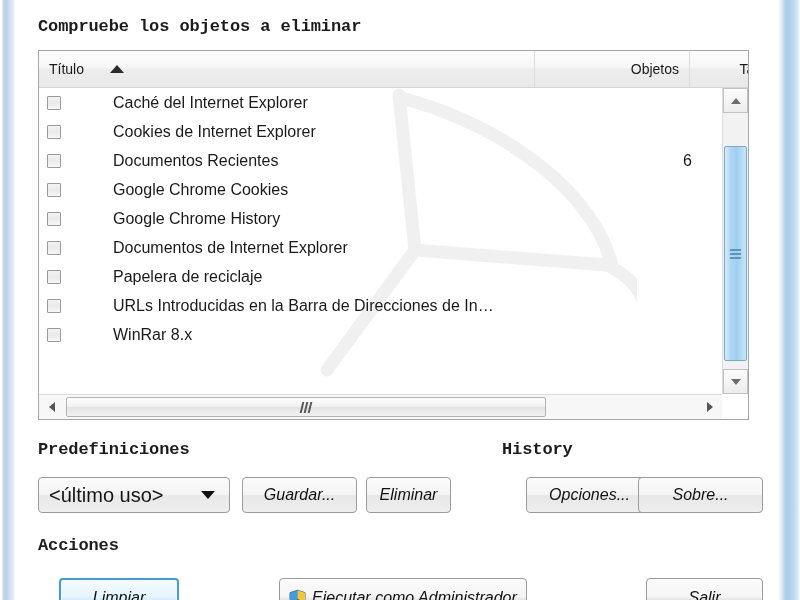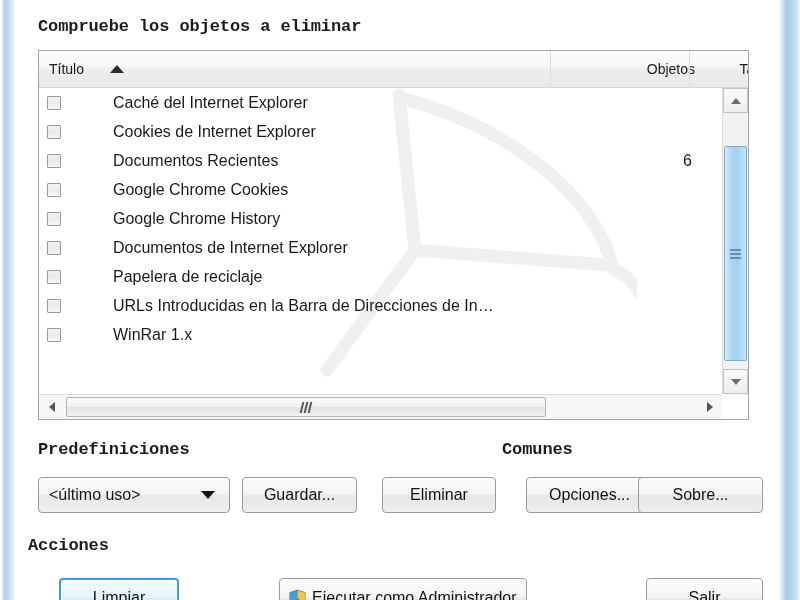--- a/index.html
+++ b/index.html
@@ -65,21 +65,21 @@
   }
   .lv-col {
     position: absolute;
     top: 0; height: 36px;
     display: flex; align-items: center;
     font-size: 14px;
     color: #1a1a1a;
     padding: 0 10px;
   }
   .lv-col.c-title { left: 0; width: 495px; justify-content: flex-start; }
-  .lv-col.c-objects { left: 495px; width: 155px; justify-content: flex-end; border-left: 1px solid #dcdcdc; margin-left: 16px; }
+  .lv-col.c-objects { left: 495px; width: 155px; justify-content: flex-end; border-left: 1px solid #dcdcdc; }
   .lv-col.c-size { left: 650px; width: 80px; justify-content: flex-end; border-left: 1px solid #dcdcdc; }
   .sort-arrow {
     display: inline-block;
     margin-left: 26px;
     width: 0; height: 0;
     border-left: 7px solid transparent;
     border-right: 7px solid transparent;
     border-bottom: 8px solid #2b2b2b;
   }
 
@@ -224,38 +224,39 @@
     height: 36px;
     border: 1px solid #9b9b9b;
     border-radius: 4px;
     background: linear-gradient(to bottom, #fcfcfc 0%, #f4f4f4 48%, #e7e7e7 52%, #eeeeee 100%);
     color: #111111;
     font-size: 16px;
     font-family: "Liberation Sans", sans-serif;
     display: flex; align-items: center; justify-content: center;
     white-space: nowrap;
     padding: 0 6px;
+    font-style: italic;
   }
   .btn.focused {
     border: 2px solid #3c9ede;
     border-radius: 4px;
     background: linear-gradient(to bottom, #f4fbff 0%, #e6f5fd 48%, #d8eefb 52%, #e9f7ff 100%);
     box-shadow: inset 0 0 0 1px #ffffff;
   }
 
   .combo {
     position: absolute;
     left: 23px; top: 477px;
     width: 192px; height: 36px;
     border: 1px solid #9b9b9b;
     border-radius: 4px;
     background: linear-gradient(to bottom, #fcfcfc 0%, #f4f4f4 48%, #e8e8e8 52%, #efefef 100%);
     display: flex; align-items: center;
     padding: 0 10px;
-    font-size: 16px;
+    font-size: 20px;
     color: #151515;
   }
   .combo .combo-value { flex: 1; white-space: nowrap; }
   .combo .caret {
     width: 0; height: 0;
     border-left: 7px solid transparent;
     border-right: 7px solid transparent;
     border-top: 8px solid #111111;
     margin-right: 4px;
   }
@@ -362,21 +363,21 @@
                 <span class="cbx"></span>
               </span>
               <span class="cell-title">URLs Introducidas en la Barra de Direcciones de In…</span>
               <span class="cell-objects">2</span>
               <span class="cell-size">2</span>
             </div>
             <div class="lv-row">
               <span class="cell-check">
                 <span class="cbx"></span>
               </span>
-              <span class="cell-title">WinRar 1.x</span>
+              <span class="cell-title">WinRar 8.x</span>
               <span class="cell-objects">2</span>
               <span class="cell-size">2</span>
             </div>
           </div>
       </div>
 
       <div class="vscroll">
         <div class="vs-btn up">
             <span class="tri-up"></span>
           </div>
@@ -413,35 +414,35 @@
 
     <div class="combo">
       <span class="combo-value">&lt;último uso&gt;</span>
       <span class="caret"></span>
     </div>
 
     <div class="btn" style="left:227px; top:477px; width:115px;">
       <span>Guardar...</span>
     </div>
 
-    <div class="btn" style="left:351px; top:477px; width:114px;margin-left:16px;">
+    <div class="btn" style="left:351px; top:477px; width:85px;">
       <span>Eliminar</span>
     </div>
 
-    <div class="group-heading" style="left:487px; top:440px;">Comunes</div>
+    <div class="group-heading" style="left:487px; top:440px;">History</div>
 
     <div class="btn" style="left:511px; top:477px; width:127px;">
       <span>Opciones...</span>
     </div>
 
     <div class="btn" style="left:623px; top:477px; width:125px;">
       <span>Sobre...</span>
     </div>
 
-    <div class="group-heading" style="left:13px; top:536px;">Acciones</div>
+    <div class="group-heading" style="left:23px; top:536px;">Acciones</div>
 
     <div class="btn focused" style="left:44px; top:578px; width:120px; height:40px;">
       <span>Limpiar</span>
     </div>
 
     <div class="btn" style="left:264px; top:578px; width:248px; height:40px; justify-content:flex-start; padding-left:8px;">
       <svg class="shield" viewBox="0 0 24 24">
         <path d="M12 1.5 L21.5 4.6 V12 C21.5 17.6 17.2 21.4 12 22.6 C6.8 21.4 2.5 17.6 2.5 12 V4.6 Z" fill="#1f72c0" stroke="#15507f" stroke-width="1"></path>
         <path d="M12 1.5 L2.5 4.6 V12 C2.5 17.6 6.8 21.4 12 22.6 Z" fill="#3f9ee0"></path>
         <path d="M12 1.5 L21.5 4.6 V12 C21.5 14.2 20.8 16.1 19.7 17.7 L12 12 Z" fill="#f2c53d"></path>

